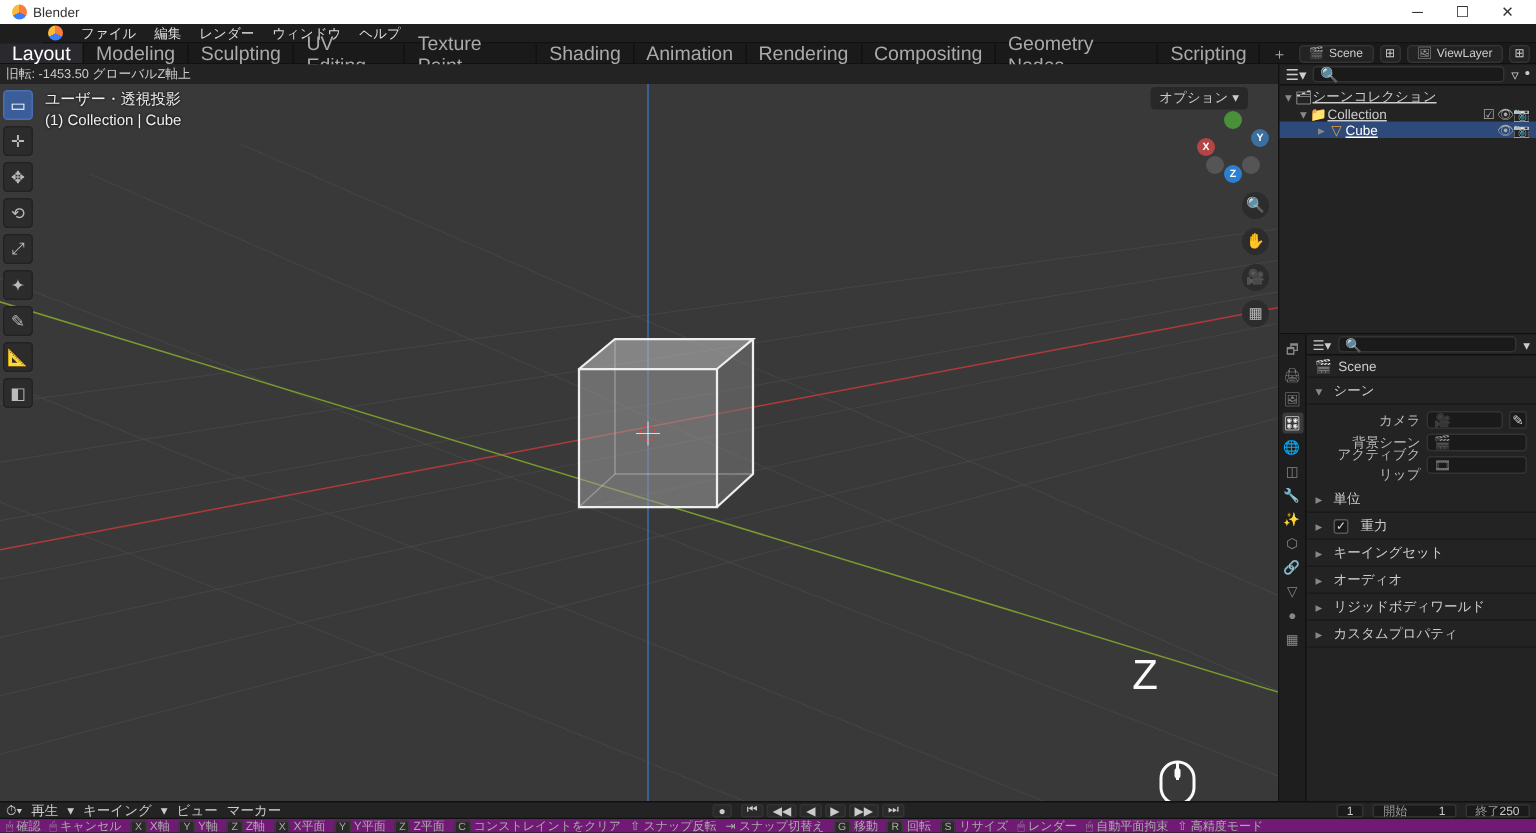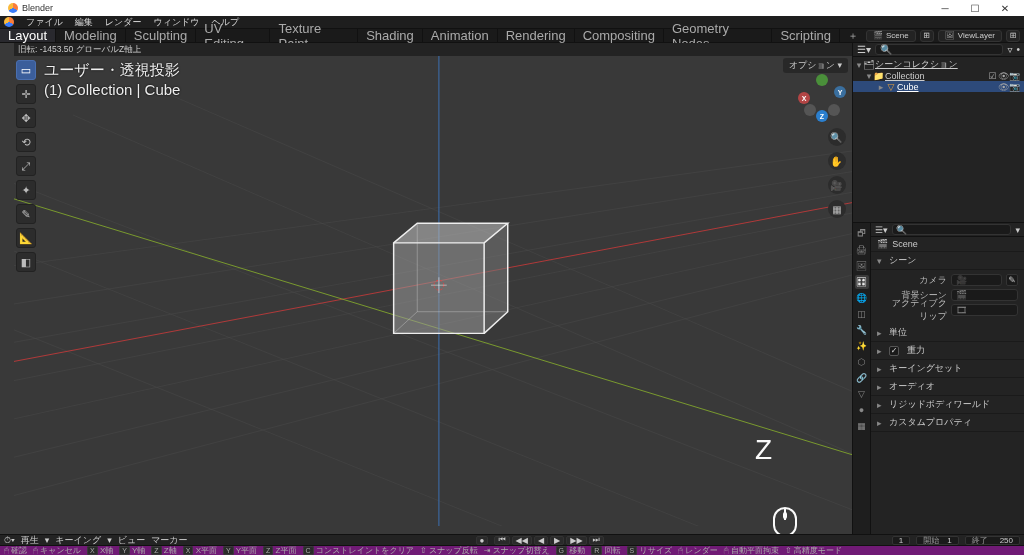--- a/index.html
+++ b/index.html
@@ -6,55 +6,55 @@
   html, body { width: 1024px; height: 555px; overflow: hidden; background: #1e1e1e; color: #ccc; font-size: 10px; }
 
   
   .titlebar { height: 16px; background: #fff; color: #333; display: flex; align-items: center; padding: 0 4px; justify-content: space-between; }
   .titlebar .title { font-size: 9px; margin-left: 4px; display:flex; align-items:center; gap:4px;}
   .titlebar .logo { width:10px; height:10px; border-radius:50%; background: conic-gradient(#fa7d3c 0 120deg,#3c7dfa 120deg 240deg,#faba3c 240deg 360deg);}
   .titlebar .win-controls { display: flex; gap: 0; }
   .titlebar .win-btn { width: 30px; height: 16px; display: flex; align-items: center; justify-content: center; font-size: 10px; cursor: default; }
 
   
-  .menubar { height: 13px; background: #1e1e1e; display: flex; align-items: center; border-bottom: 1px solid #111; padding-left:4px;}
+  .menubar { height: 13px; background: #1e1e1e; display: flex; align-items: center; border-bottom: 1px solid #111; padding-left:4px;margin-left:28px;}
   .menubar .blend-logo { width:10px; height:10px; border-radius:50%; background: conic-gradient(#fa7d3c 0 120deg,#3c7dfa 120deg 240deg,#faba3c 240deg 360deg); margin-right:6px;}
   .menubar .item { padding: 0 6px; font-size: 9px; color:#ddd; }
 
   
   .tabsbar { height: 14px; background: #1a1a1a; display:flex; align-items:stretch; border-bottom:1px solid #111;}
   .tabsbar .tab { padding: 0 8px; font-size:13px; color:#aaa; display:flex; align-items:center; border-right:1px solid #111;}
   .tabsbar .tab.active { background:#29292e; color:#fff; }
   .tabsbar .plus { padding:0 8px; color:#aaa; display:flex; align-items:center;}
   .tabsbar .spacer { flex:1; }
   .tabsbar .right { display:flex; align-items:center; gap:4px; padding-right:4px;}
   .chip { background:#232323; border:1px solid #333; border-radius:3px; padding:0 6px; height:12px; display:flex; align-items:center; font-size:8px; color:#ccc;}
   .chip .icon { margin-right:3px; opacity:.7;}
 
   
   .workspace { display:flex; height: calc(555px - 16px - 13px - 14px - 11px - 10px); }
-  .viewport-wrap { flex:1; display:flex; flex-direction:column; position:relative; background:#393939;padding-left:14px;}
+  .viewport-wrap { flex:1; display:flex; flex-direction:column; position:relative; background:#393939;}
   .outliner-props { width:172px; display:flex; flex-direction:column; border-left:1px solid #111;}
 
   
   .vp-header { height:13px; background:#232323; display:flex; align-items:center; padding:0 4px; font-size:8.5px; color:#ccc; gap:6px;}
   .vp-header .spacer { flex:1; }
 
   
   .viewport { flex:1; position:relative; overflow:hidden; background:#393939;}
   .viewport svg { position:absolute; inset:0; }
 
   
   .toolcol { position:absolute; left:2px; top:4px; display:flex; flex-direction:column; gap:4px; z-index:5;}
   .toolbtn { width:20px; height:20px; background:#2c2c2c; border:1px solid #222; border-radius:3px; display:flex; align-items:center; justify-content:center; color:#bbb; font-size:11px;}
   .toolbtn.active { background:#3b5e9b; color:#fff; border-color:#4a6fb0;}
 
   
-  .vp-overlay-text { position:absolute; left:30px; top:4px; font-size:15px; color:#eee; line-height:1.35; text-shadow:0 0 2px #000;}
-  .vp-option-chip { position:absolute; right:4px; top:2px; font-size:9px; color:#ccc; background:rgba(30,30,30,.6); padding:1px 6px; border-radius:3px;}
+  .vp-overlay-text { position:absolute; left:30px; top:4px; font-size:10px; color:#eee; line-height:1.35; text-shadow:0 0 2px #000;}
+  .vp-option-chip { position:absolute; right:20px; top:2px; font-size:9px; color:#ccc; background:rgba(30,30,30,.6); padding:1px 6px; border-radius:3px;}
 
   
   .nav-gizmo { position:absolute; right:6px; top:18px; width:48px; height:48px;}
   .nav-gizmo .axis-ball { width:12px; height:12px; border-radius:50%; position:absolute; display:flex; align-items:center; justify-content:center; font-size:7px; color:#fff; font-weight:bold;}
   .nav-side { position:absolute; right:6px; top:72px; display:flex; flex-direction:column; gap:6px;}
   .nav-side .nbtn { width:18px; height:18px; border-radius:50%; background:#2c2c2c; color:#bbb; display:flex; align-items:center; justify-content:center; font-size:10px;}
 
   
   .hint-z { position:absolute; right:80px; bottom:68px; font-size:28px; color:#fafafa; font-weight:300;}
   .hint-mouse { position:absolute; right:80px; bottom:28px; }
@@ -395,25 +395,25 @@
     <span class="tbtn">◀</span>
     <span class="tbtn">▶</span>
     <span class="tbtn">▶▶</span>
     <span class="tbtn">⏭</span>
   </span>
   <span class="spacer"></span>
   <span class="field">
       <span>1</span>
     </span>
   <span class="field">
-      <span style="margin-right:8px;opacity:.7">開始</span>
+      <span style="margin-right:21px;opacity:.7">開始</span>
       <span>1</span>
     </span>
   <span class="field">
-      <span style="margin-right:12px;opacity:.7">終了</span>
+      <span style="margin-right:0;opacity:.7">終了</span>
       <span>250</span>
     </span>
 </div>
 
 <div class="statusbar">
   <span>🖱 <span>確認</span></span>
   <span>🖱 <span>キャンセル</span></span>
   <span><span class="kbd">X</span> <span>X軸</span></span>
   <span><span class="kbd">Y</span> <span>Y軸</span></span>
   <span><span class="kbd">Z</span> <span>Z軸</span></span>

